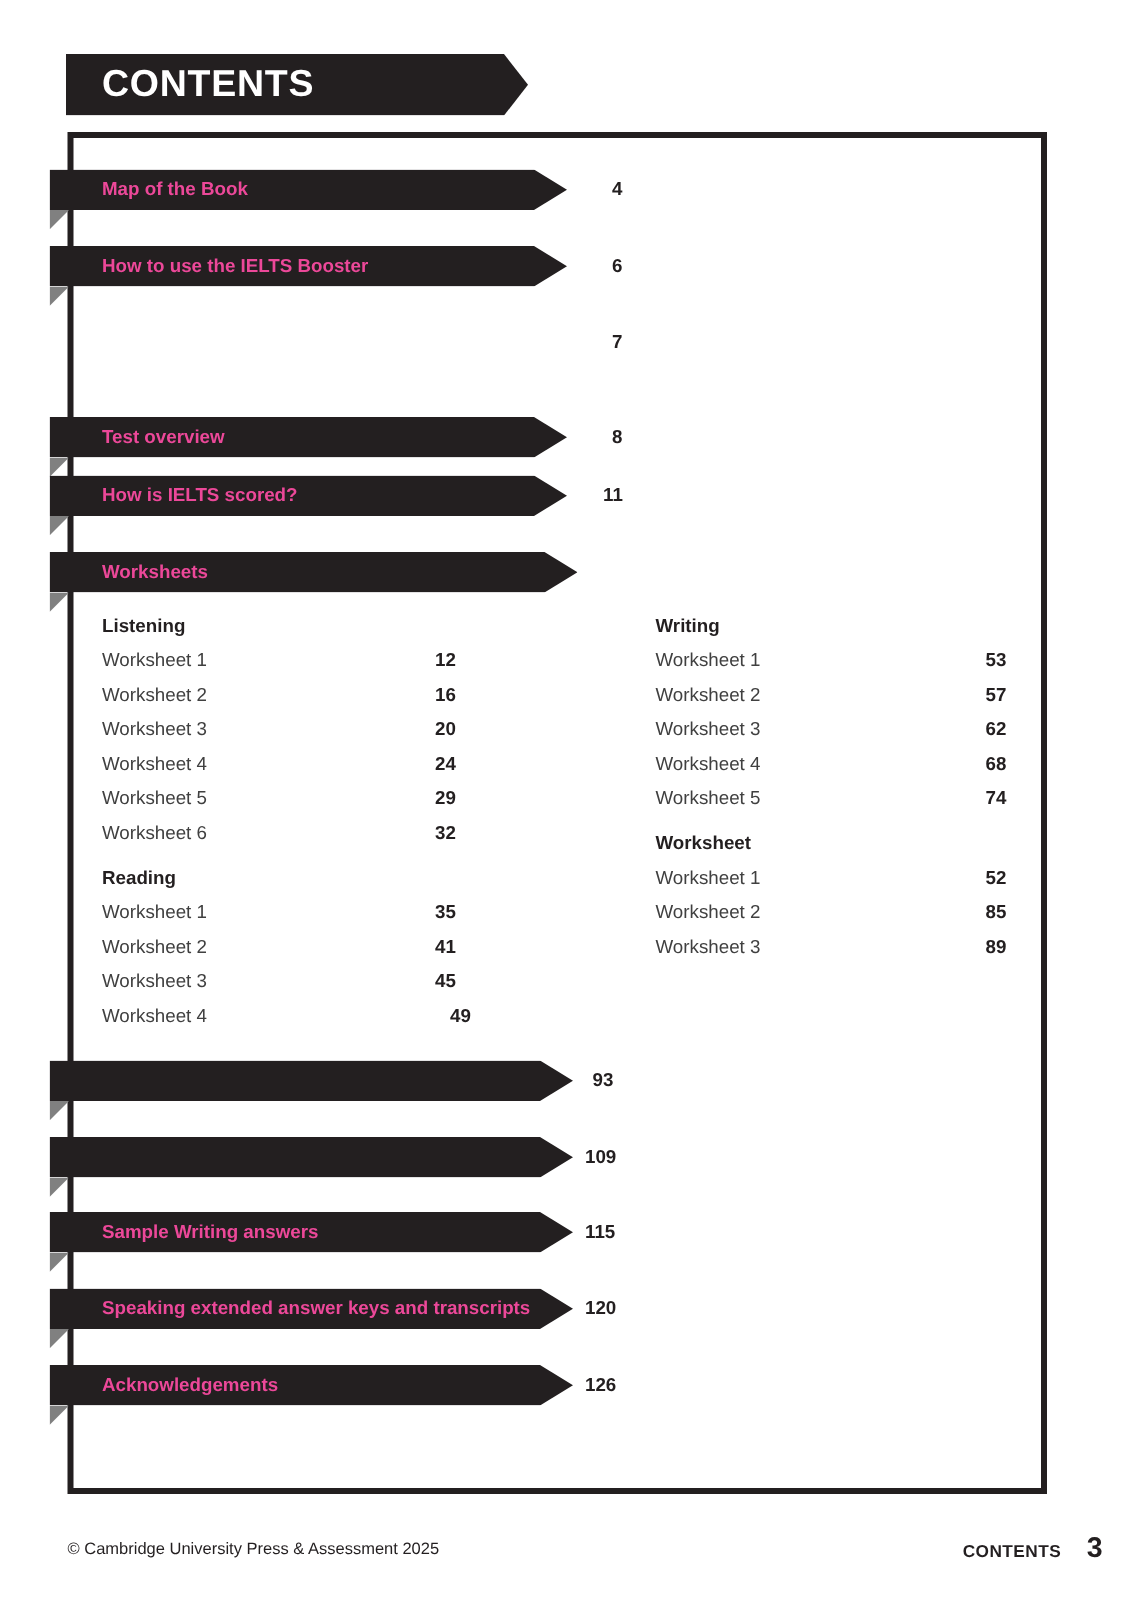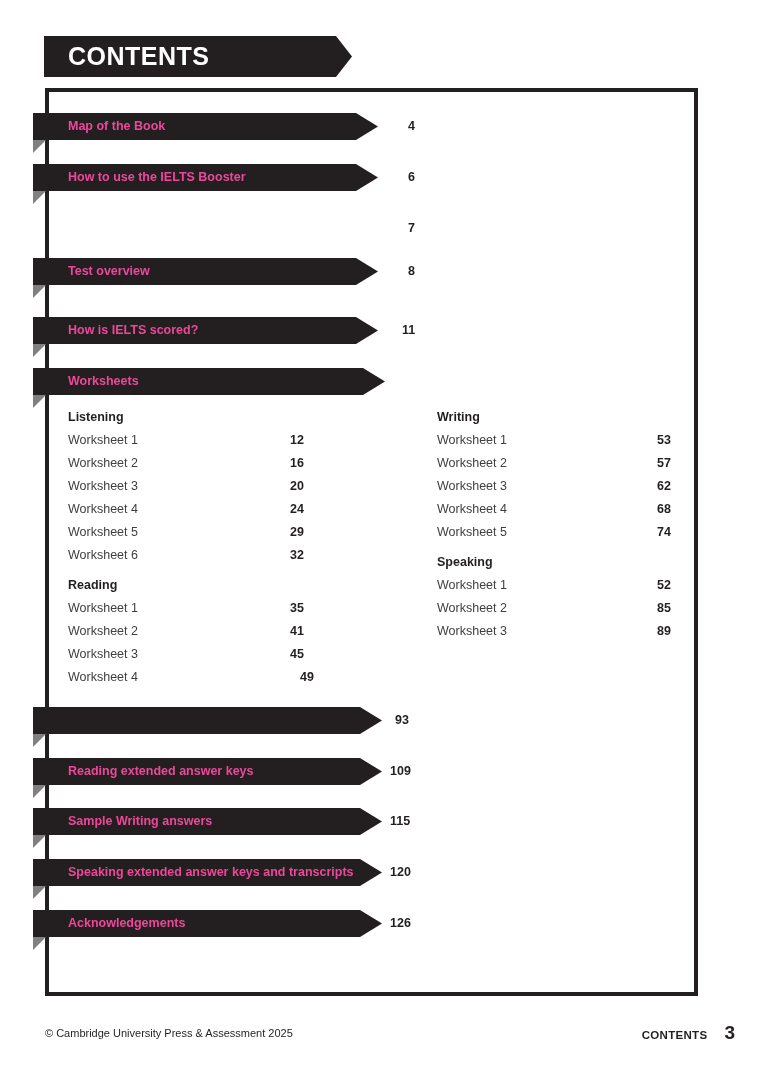--- a/index.html
+++ b/index.html
@@ -183,21 +183,21 @@
       <div class="banner" style="width: 345px; text-align: center;">
         <div class="shape" style="clip-path: polygon(0px 0px, 323px 0px, 100% 50%, 323px 100%, 0px 100%);"></div>
         <div class="label">How to use the IELTS Booster</div>
         <div class="tab"></div>
       </div>
       <div class="pagenum" style="left: 408px;">6</div>
     </div>
     <div class="row" style="top: 215px;">
       <div class="pagenum" style="left: 408px;">7</div>
     </div>
-    <div class="row" style="top: 258px; text-align: center;">
+    <div class="row" style="top: 278px; text-align: center;">
       <div class="banner" style="width: 345px;">
         <div class="shape" style="clip-path: polygon(0px 0px, 323px 0px, 100% 50%, 323px 100%, 0px 100%);"></div>
         <div class="label">Test overview</div>
         <div class="tab"></div>
       </div>
       <div class="pagenum" style="left: 408px;">8</div>
     </div>
     <div class="row" style="top: 317px;">
       <div class="banner" style="width: 345px;">
         <div class="shape" style="clip-path: polygon(0px 0px, 323px 0px, 100% 50%, 323px 100%, 0px 100%);"></div>
@@ -232,39 +232,38 @@
       <div class="ws-item"><span class="ws-label">Worksheet 4</span><span class="ws-page" style="left: 222px; margin-left: 10px;">49</span></div>
     </div>
     <div class="ws-col" style="left: 437px; top: 406px;">
       <div class="ws-group-head">Writing</div>
       <div class="ws-item"><span class="ws-label">Worksheet 1</span><span class="ws-page" style="left: 220px;">53</span></div>
       <div class="ws-item"><span class="ws-label">Worksheet 2</span><span class="ws-page" style="left: 220px;">57</span></div>
       <div class="ws-item"><span class="ws-label">Worksheet 3</span><span class="ws-page" style="left: 220px;">62</span></div>
       <div class="ws-item"><span class="ws-label">Worksheet 4</span><span class="ws-page" style="left: 220px;">68</span></div>
       <div class="ws-item"><span class="ws-label">Worksheet 5</span><span class="ws-page" style="left: 220px;">74</span></div>
       <div class="ws-gap"></div>
-      <div class="ws-group-head">Speaking</div>
+      <div class="ws-group-head">Worksheet</div>
       <div class="ws-item"><span class="ws-label">Worksheet 1</span><span class="ws-page" style="left: 220px;">52</span></div>
       <div class="ws-item"><span class="ws-label">Worksheet 2</span><span class="ws-page" style="left: 220px;">85</span></div>
       <div class="ws-item"><span class="ws-label">Worksheet 3</span><span class="ws-page" style="left: 220px;">89</span></div>
     </div>
   </div>
 
 <div id="sections-bottom-container">
     <div class="row" style="top: 707px;">
       <div class="banner" style="width: 349px;">
         <div class="shape" style="clip-path: polygon(0px 0px, 327px 0px, 100% 50%, 327px 100%, 0px 100%);"></div>
         <div class="tab"></div>
       </div>
       <div class="pagenum" style="left: 395px;">93</div>
     </div>
     <div class="row" style="top: 758px;">
       <div class="banner" style="width: 349px;">
         <div class="shape" style="clip-path: polygon(0px 0px, 327px 0px, 100% 50%, 327px 100%, 0px 100%);"></div>
-        <div class="label">Reading extended answer keys</div>
         <div class="tab"></div>
       </div>
       <div class="pagenum" style="left: 390px;">109</div>
     </div>
     <div class="row" style="top: 808px;">
       <div class="banner" style="width: 349px;">
         <div class="shape" style="clip-path: polygon(0px 0px, 327px 0px, 100% 50%, 327px 100%, 0px 100%);"></div>
         <div class="label">Sample Writing answers</div>
         <div class="tab"></div>
       </div>

